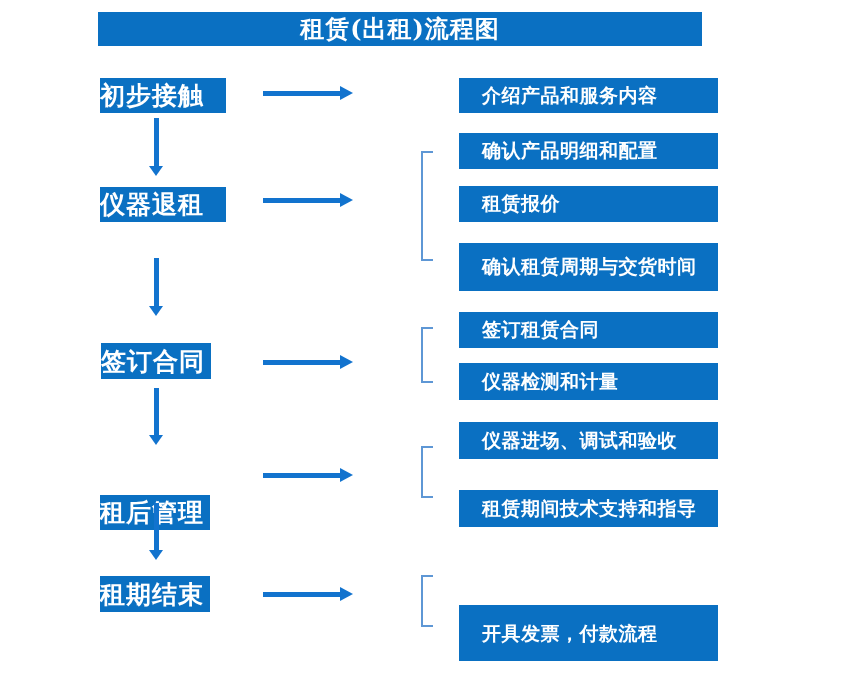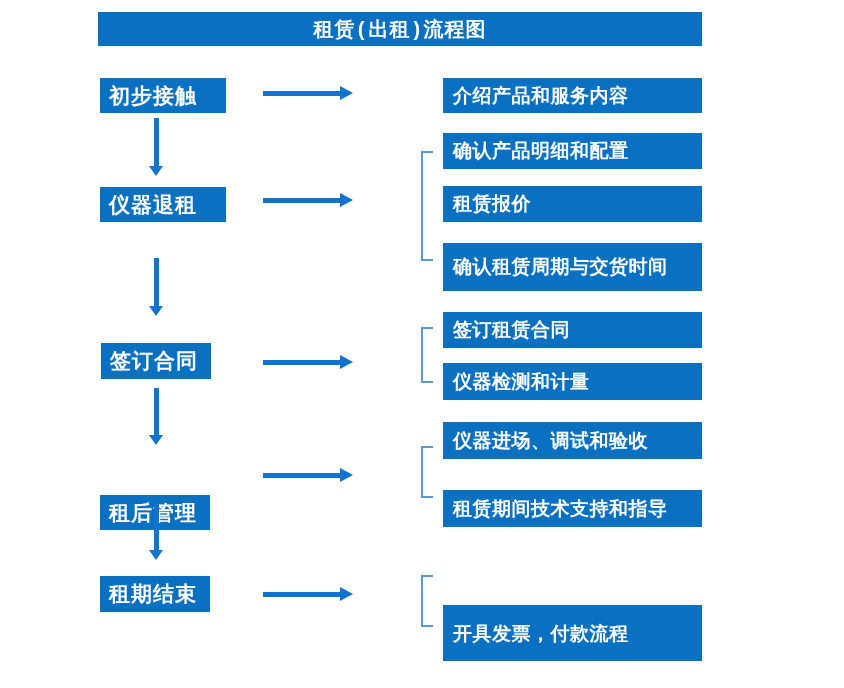--- a/index.html
+++ b/index.html
@@ -7,29 +7,29 @@
   }
   html,body{margin:0;padding:0;background:var(--background);}
   .canvas{
     position:relative;width:844px;height:688px;background:var(--background);
     font-family:"DejaVu Serif","Liberation Serif",serif;overflow:hidden;
   }
   .title-bar{
     position:absolute;left:98px;top:12px;width:604px;height:34px;
     background:var(--box);display:flex;align-items:center;justify-content:center;
   }
-  .title-bar span{color:var(--text);font-size:20px;font-weight:bold;letter-spacing:1px;font-family:Liberation Mono, monospace;}
+  .title-bar span{color:var(--text);font-size:24px;font-weight:bold;letter-spacing:1px;}
   .stage-box{
     position:absolute;background:var(--box);color:var(--text);
-    display:flex;align-items:center;padding-left:9px;box-sizing:border-box;
-    font-size:21px;font-weight:bold;letter-spacing:1px;
+    display:flex;align-items:center;box-sizing:border-box;
+    font-size:25px;font-weight:bold;letter-spacing:1px;
   }
   .detail-box{
-    position:absolute;left:443px;width:259px;background:var(--box);color:var(--text);
-    display:flex;align-items:center;padding-left:10px;box-sizing:border-box;
+    position:absolute;left:459px;width:259px;background:var(--box);color:var(--text);
+    display:flex;align-items:center;padding-left:23px;box-sizing:border-box;
     font-size:19px;font-weight:bold;letter-spacing:0.5px;
   }
   .h-arrow{position:absolute;left:263px;width:90px;height:14px;}
   .h-arrow .shaft{position:absolute;left:0;top:4.5px;width:77px;height:5px;background:var(--arrow);}
   .h-arrow .head{position:absolute;left:77px;top:0;width:0;height:0;
     border-top:7px solid transparent;border-bottom:7px solid transparent;border-left:13px solid var(--arrow);}
   .v-arrow{position:absolute;left:149px;width:14px;}
   .v-arrow .shaft{position:absolute;left:4.5px;top:0;width:5px;background:var(--arrow);}
   .v-arrow .head{position:absolute;left:0;bottom:0;width:0;height:0;
     border-left:7px solid transparent;border-right:7px solid transparent;border-top:10px solid var(--arrow);}

